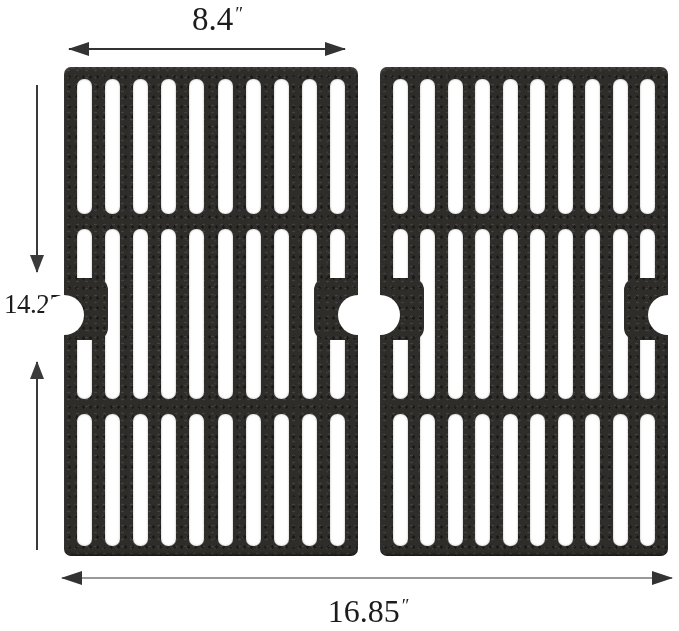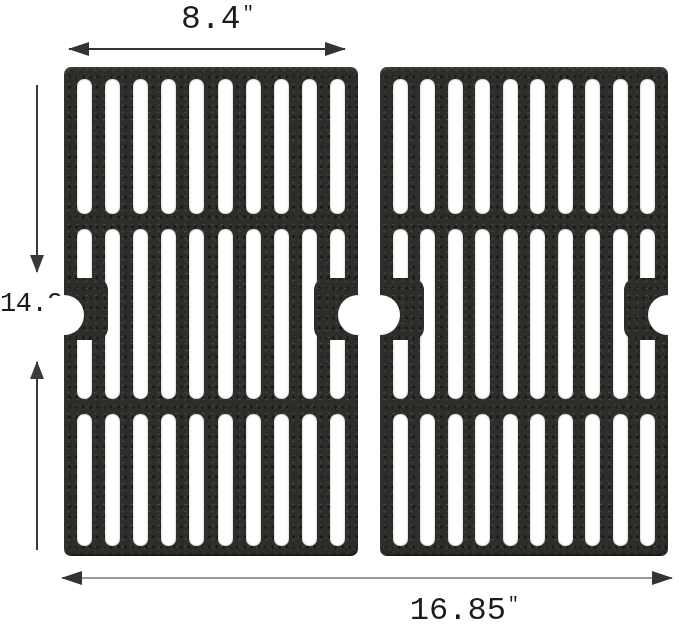--- a/index.html
+++ b/index.html
@@ -5,29 +5,29 @@
   :root{
     --iron:#2e2d2a;
     --slot:#ffffff;
     --arrow-dark:#333333;
     --arrow-gray:#999999;
     --text:#1c1c1c;
   }
   html,body{margin:0;padding:0;background:#fff;}
   #stage{
     position:relative;width:679px;height:631px;background:#fff;
-    font-family:Liberation Mono, monospace;color:var(--text);
+    font-family:Liberation Serif, serif;color:var(--text);
     overflow:hidden;
   }
   
   .dim-label{position:absolute;line-height:1;white-space:nowrap;color:var(--text);}
   .dim-label .unit{font-size:58%;vertical-align:0.52em;margin-left:2px;letter-spacing:-1px;}
   .top-label{left:79px;top:3px;width:276px;text-align:center;font-size:33px;}
   .left-label{left:0px;top:291px;width:74px;text-align:center;font-size:27px;letter-spacing:-0.5px;}
-  .bottom-label{left:218px;top:595px;width:300px;text-align:right;font-size:32px;}
+  .bottom-label{left:218px;top:595px;width:300px;text-align:center;font-size:32px;}
   
   .harrow{position:absolute;height:2px;}
   .harrow .line{position:absolute;left:0;right:0;top:0;height:2px;}
   .harrow i{position:absolute;width:0;height:0;}
   .harrow .hl{left:-1px;top:-6px;border-top:7px solid transparent;border-bottom:7px solid transparent;border-right:21px solid var(--arrow-dark);}
   .harrow .hr{right:-1px;top:-6px;border-top:7px solid transparent;border-bottom:7px solid transparent;border-left:21px solid var(--arrow-dark);}
   .top-arrow{left:69px;top:48px;width:276px;}
   .top-arrow .line{background:var(--arrow-dark);}
   .bottom-arrow{left:62px;top:577px;width:610px;}
   .bottom-arrow .line{background:var(--arrow-gray);}

